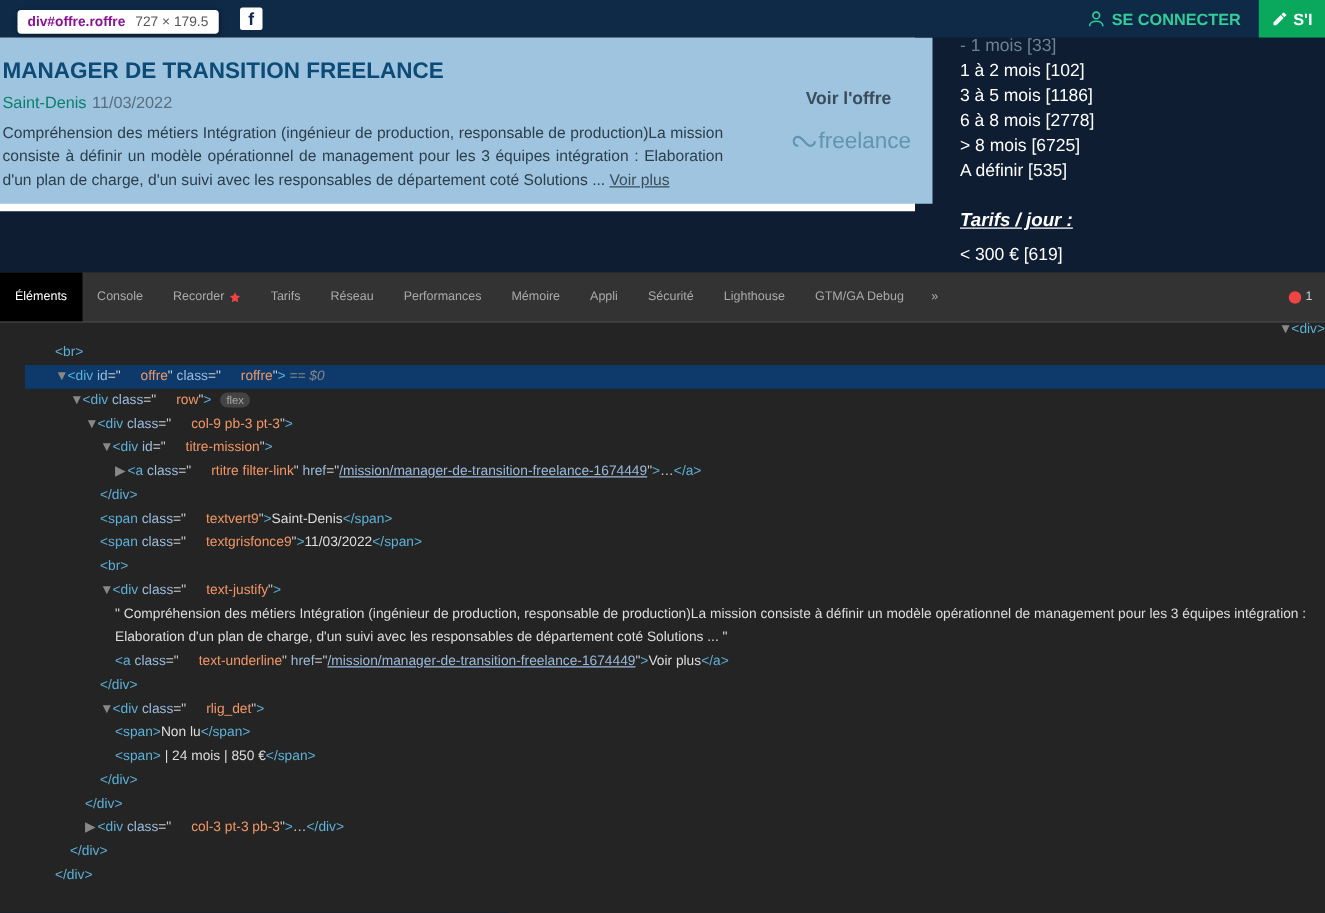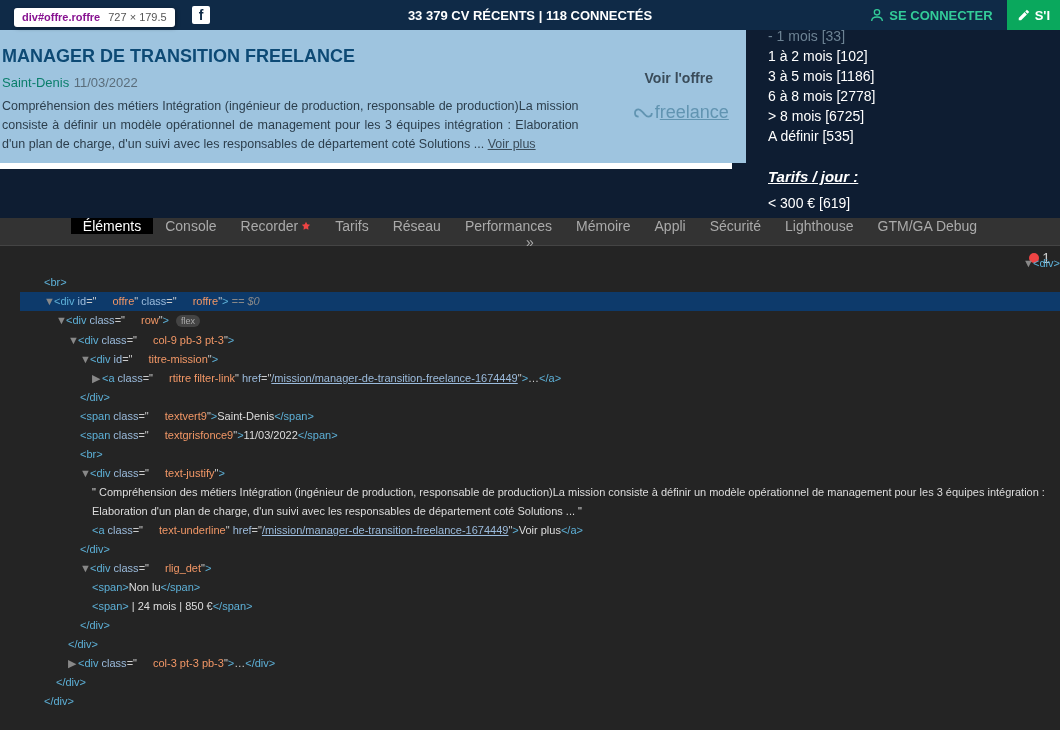--- a/index.html
+++ b/index.html
@@ -32,21 +32,21 @@
 .loc { color:#0a7e6b; font-size:13px; }
 .date { color:#5a6d7b; font-size:13px; }
 .desc { font-size:12.5px; color:#2c3e4c; text-align:justify; margin-top:6px; line-height:1.5; }
 .voir { font-size:12.5px; color:#3a4c5a; text-decoration:underline; }
 .meta { color:#6d8394; font-size:12.5px; margin-top:8px; }
 .see-offer { color:#3a4c5a; font-weight:600; font-size:14px; margin-bottom:16px; }
 .logo { font-size:18px; color:#6194b1; display:flex; align-items:center; }
 .logo svg { margin-right:2px; }
 
 .devtools { position:absolute; left:0; right:0; bottom:0; top:218px; background:#242424; color:#ccc; font-family:Consolas,Menlo,monospace; font-size:11px; }
-.dt-tabs { background:#333; display:flex; align-items:center; height:28px; border-bottom:1px solid #444; font-family:-apple-system,sans-serif; font-size:14px;flex-direction:column; }
+.dt-tabs { background:#333; display:flex; align-items:center; height:40px; border-bottom:1px solid #444; font-family:-apple-system,sans-serif; font-size:10px; }
 .dt-tabs .tab { padding:0 12px; height:100%; display:flex; align-items:center; color:#aaa; cursor:pointer; }
 .dt-tabs .tab.active { background:#000; color:#fff; }
 .dt-tabs .more { padding:0 10px; color:#aaa; }
 .dt-tabs .err { margin-left:auto; margin-right:10px; display:flex; align-items:center; }
 .dt-tabs .err .dot { width:10px; height:10px; background:#e44; border-radius:50%; margin-right:3px;}
 .dom { padding:8px 0 8px 20px; line-height:19px; overflow:auto; position:absolute; top:28px; bottom:0; left:0; right:0; }
 .dom .line { white-space:pre; }
 .dom .i1 { padding-left:12px;text-align:right; } .dom .i2 { padding-left:24px; } .dom .i3 { padding-left:36px; }
 .dom .i4 { padding-left:48px; } .dom .i5 { padding-left:60px; } .dom .i6 { padding-left:72px; }
 .dom .highlight { background:#0d3a6b; display:block; }
@@ -62,21 +62,20 @@
 </style>
 </head>
 <body>
 
 <div class="tooltip">
   <span class="sel">div#offre.roffre</span><span class="dim">727 × 179.5</span>
 </div>
 
 <div class="topbar">
   <div class="fb">f</div>
-  <div class="center">33 379 CV RÉCENTS  |  118 CONNECTÉS</div>
   <div class="right">
     <div class="connect">
       <svg width="16" height="16" viewBox="0 0 24 24" fill="none" stroke="#3c9" stroke-width="2">
           <circle cx="12" cy="8" r="4"></circle>
           <path d="M4 21c0-4 4-6 8-6s8 2 8 6"></path>
         </svg>
       <span>SE CONNECTER</span>
     </div>
     <div class="extra">
       <svg width="14" height="14" viewBox="0 0 24 24" fill="#fff">
@@ -103,21 +102,21 @@
             </div>
           </div>
           <div class="col3">
             <div class="see-offer">Voir l'offre</div>
             <div class="logo">
               <svg width="24" height="20" viewBox="0 0 40 24" fill="none" stroke="#6194b1" stroke-width="3">
                   <path d="M10 12c0-4 3-6 6-6s6 4 8 6 5 6 8 6 6-2 6-6"></path>
                   <path d="M10 12c0 4 3 6 6 6"></path>
                 </svg>
               <span style="font-weight:300;">f</span>
-                <span style="font-weight:300;text-decoration:underline;">reelance</span>
+                <span style="font-weight:300;">reelance</span>
             </div>
           </div>
         </div>
       </div>
     </div>
   </div>
   <div class="sidebar">
     <div id="durations">
         <div class="item" style="color: rgb(109, 131, 148); margin-top: -2px;">- 1 mois [33]</div>
         <div class="item">1 à 2 mois [102]</div>

